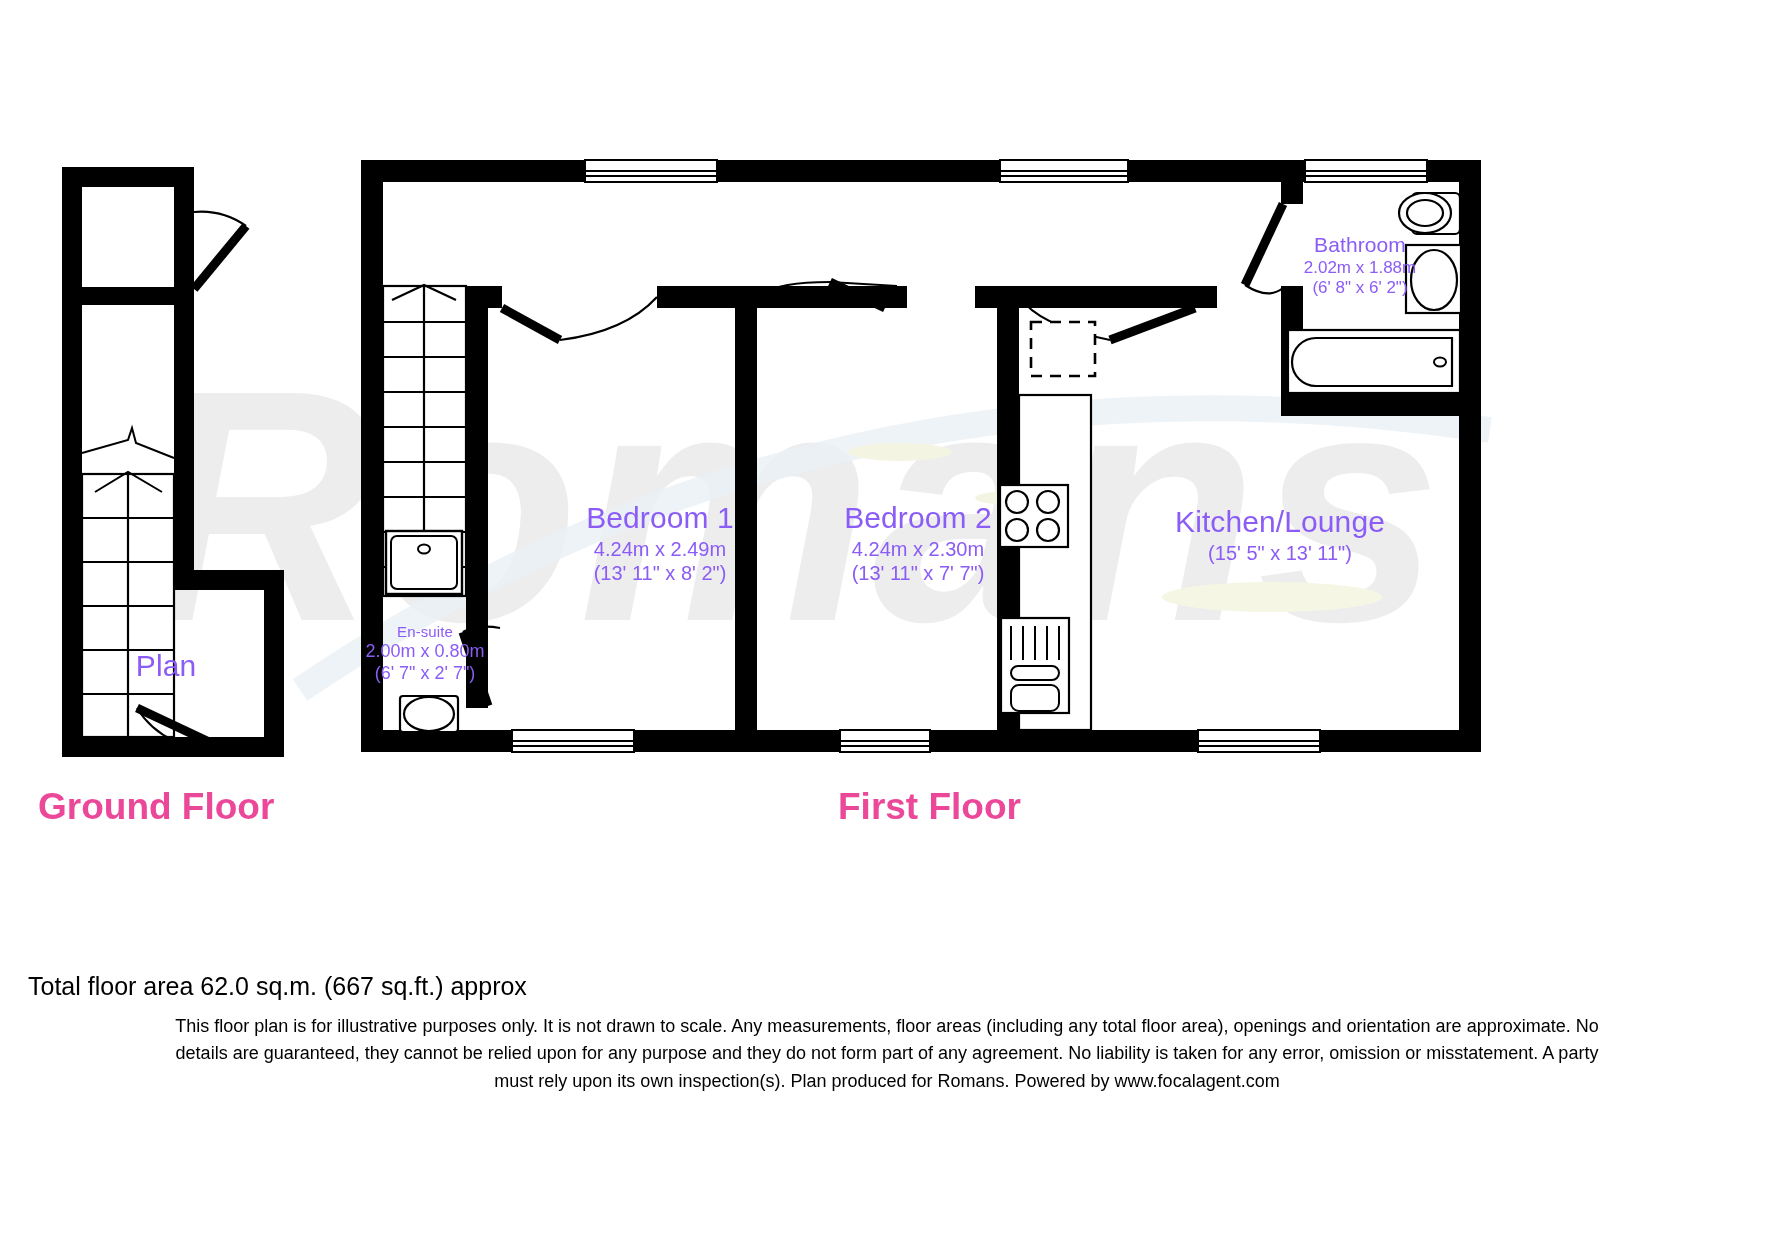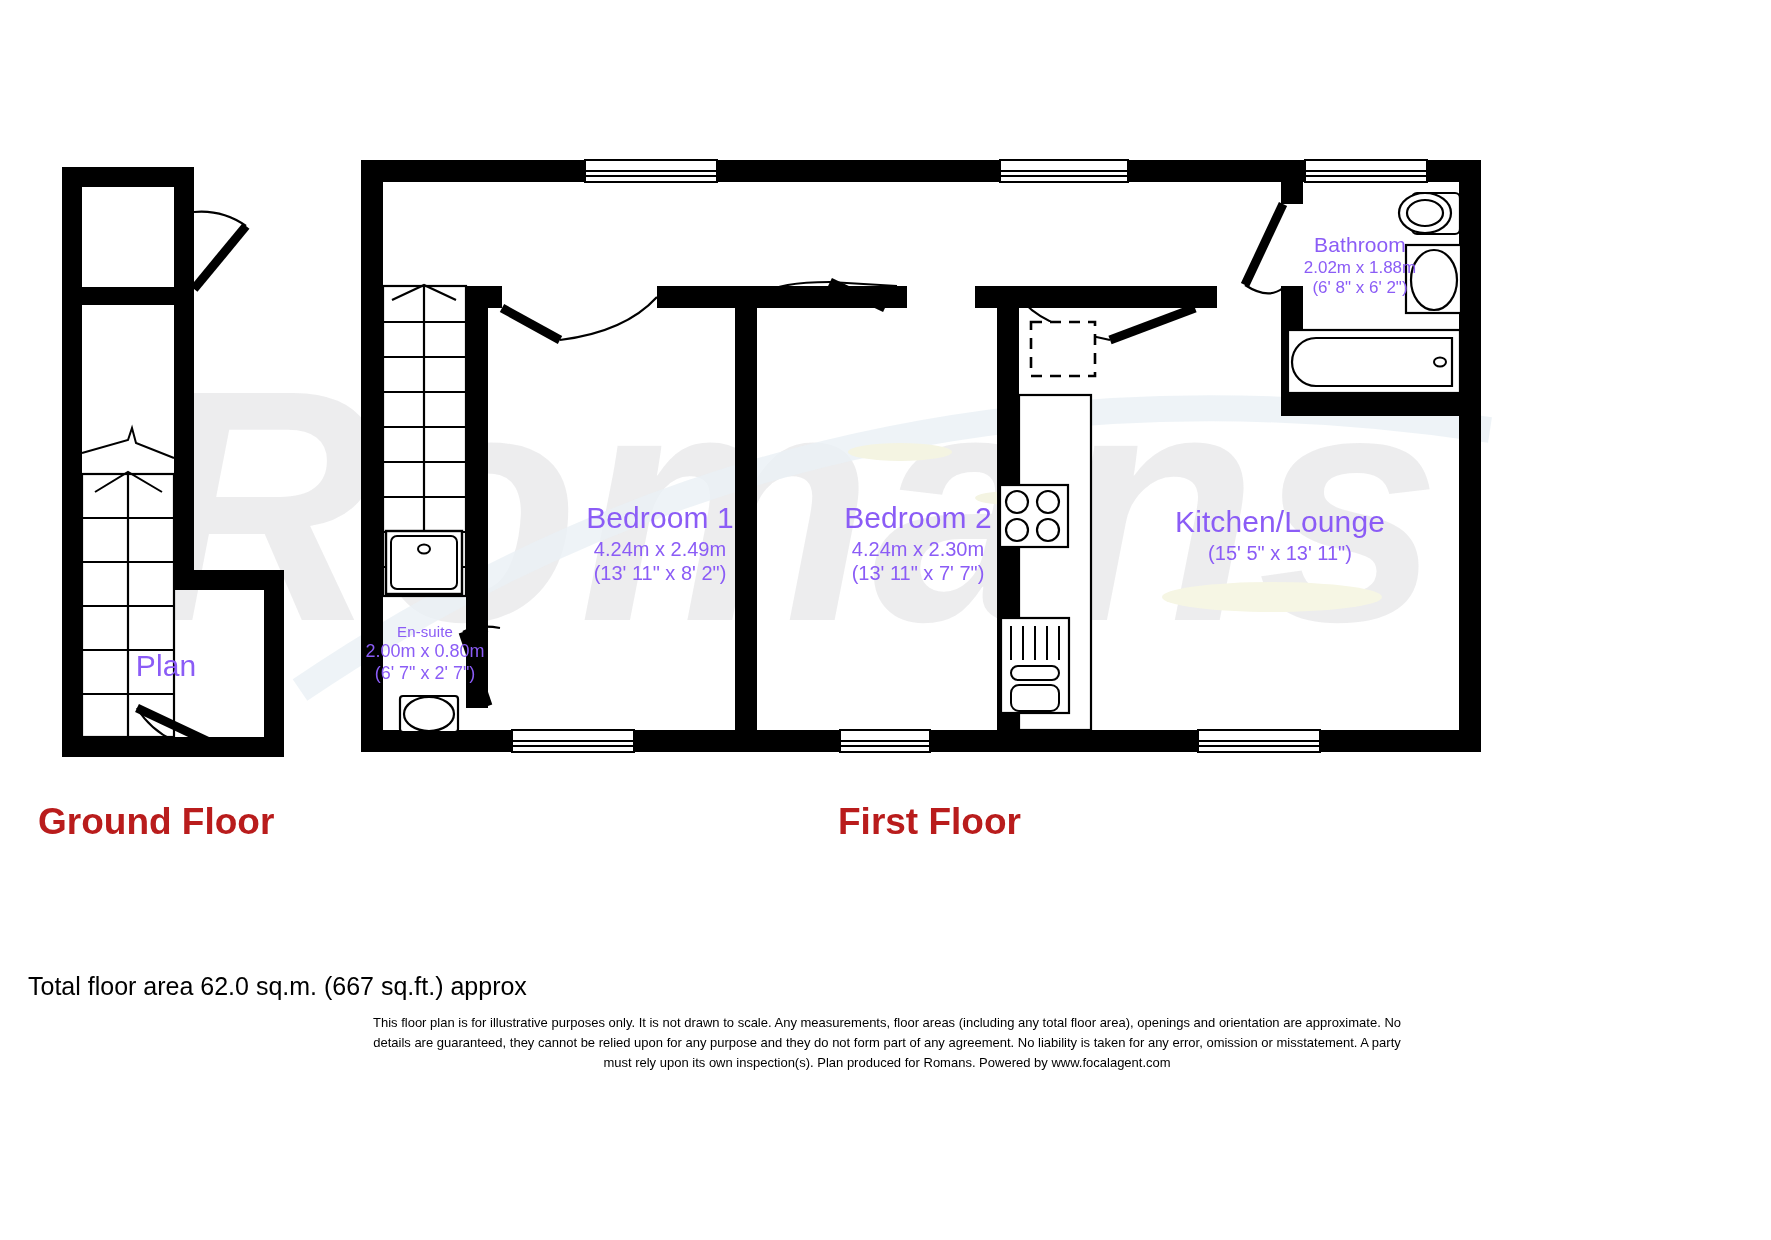--- a/index.html
+++ b/index.html
@@ -15,23 +15,22 @@
     background: #ffffff;
     overflow: hidden;
   }
   #plan-svg { position: absolute; left: 0; top: 0; }
 
   .floor-title {
     position: absolute;
     font-family: "Liberation Sans", sans-serif;
     font-weight: bold;
     font-size: 37px;
-    color: #b91c1c;
+    color: #ec4899;
     white-space: nowrap;
-    margin-top: 15px;
   }
   #ground-floor-title { left: 38px; top: 786px; }
   #first-floor-title  { left: 838px; top: 786px; }
 
   .room-label {
     position: absolute;
     text-align: center;
     white-space: nowrap;
     color: #8b5cf6;
     line-height: 1.22;
@@ -62,21 +61,21 @@
     left: 28px; top: 972px;
     font-size: 25px;
     color: #000;
     white-space: nowrap;
   }
   #disclaimer {
     position: absolute;
     left: 22px; top: 1013px;
     width: 1730px;
     text-align: center;
-    font-size: 13px;
+    font-size: 18px;
     line-height: 1.52;
     color: #000;
   }
   .wm { pointer-events: none; }
 </style>
 </head>
 <body>
 
 <div id="page">
 

